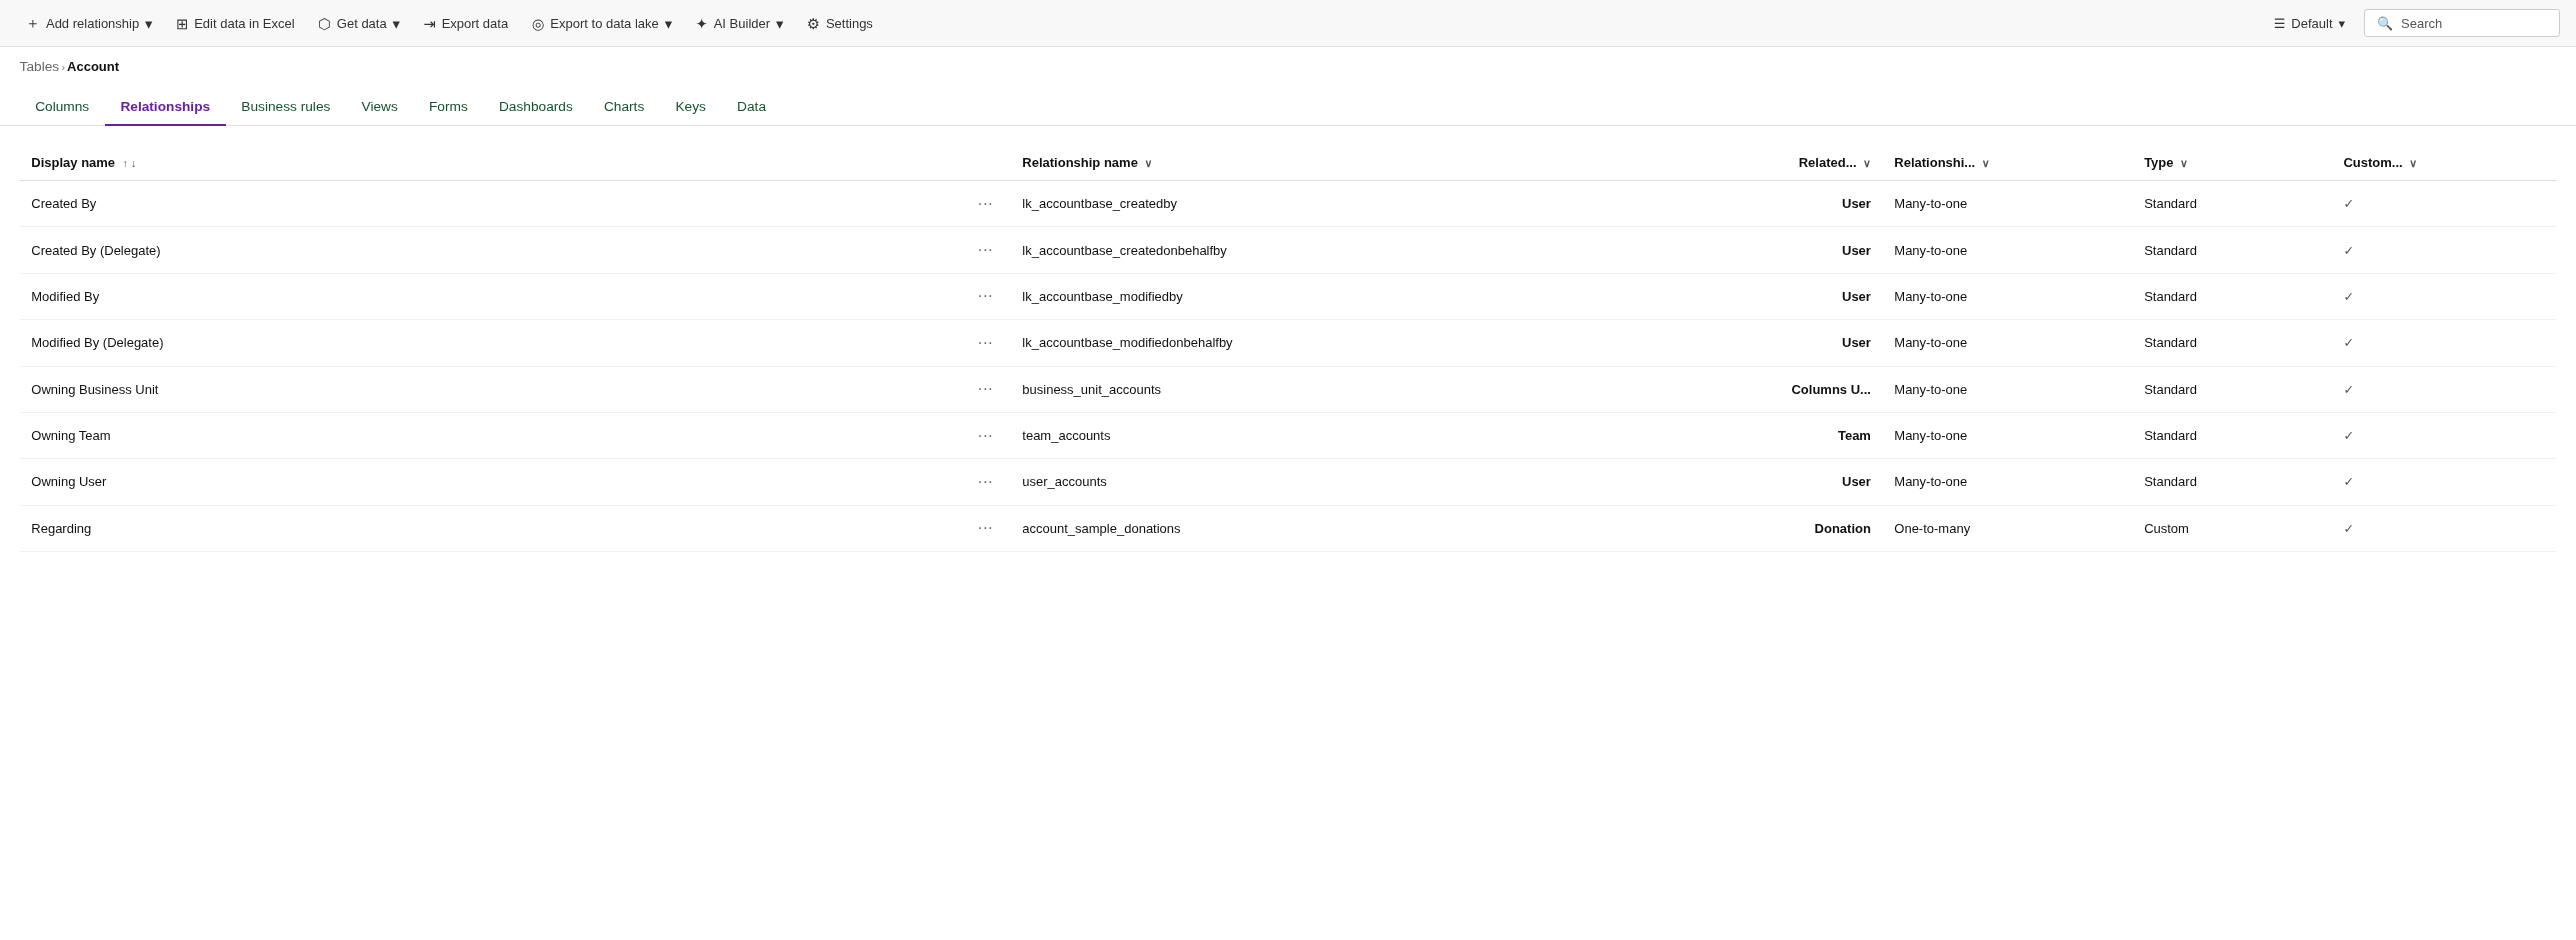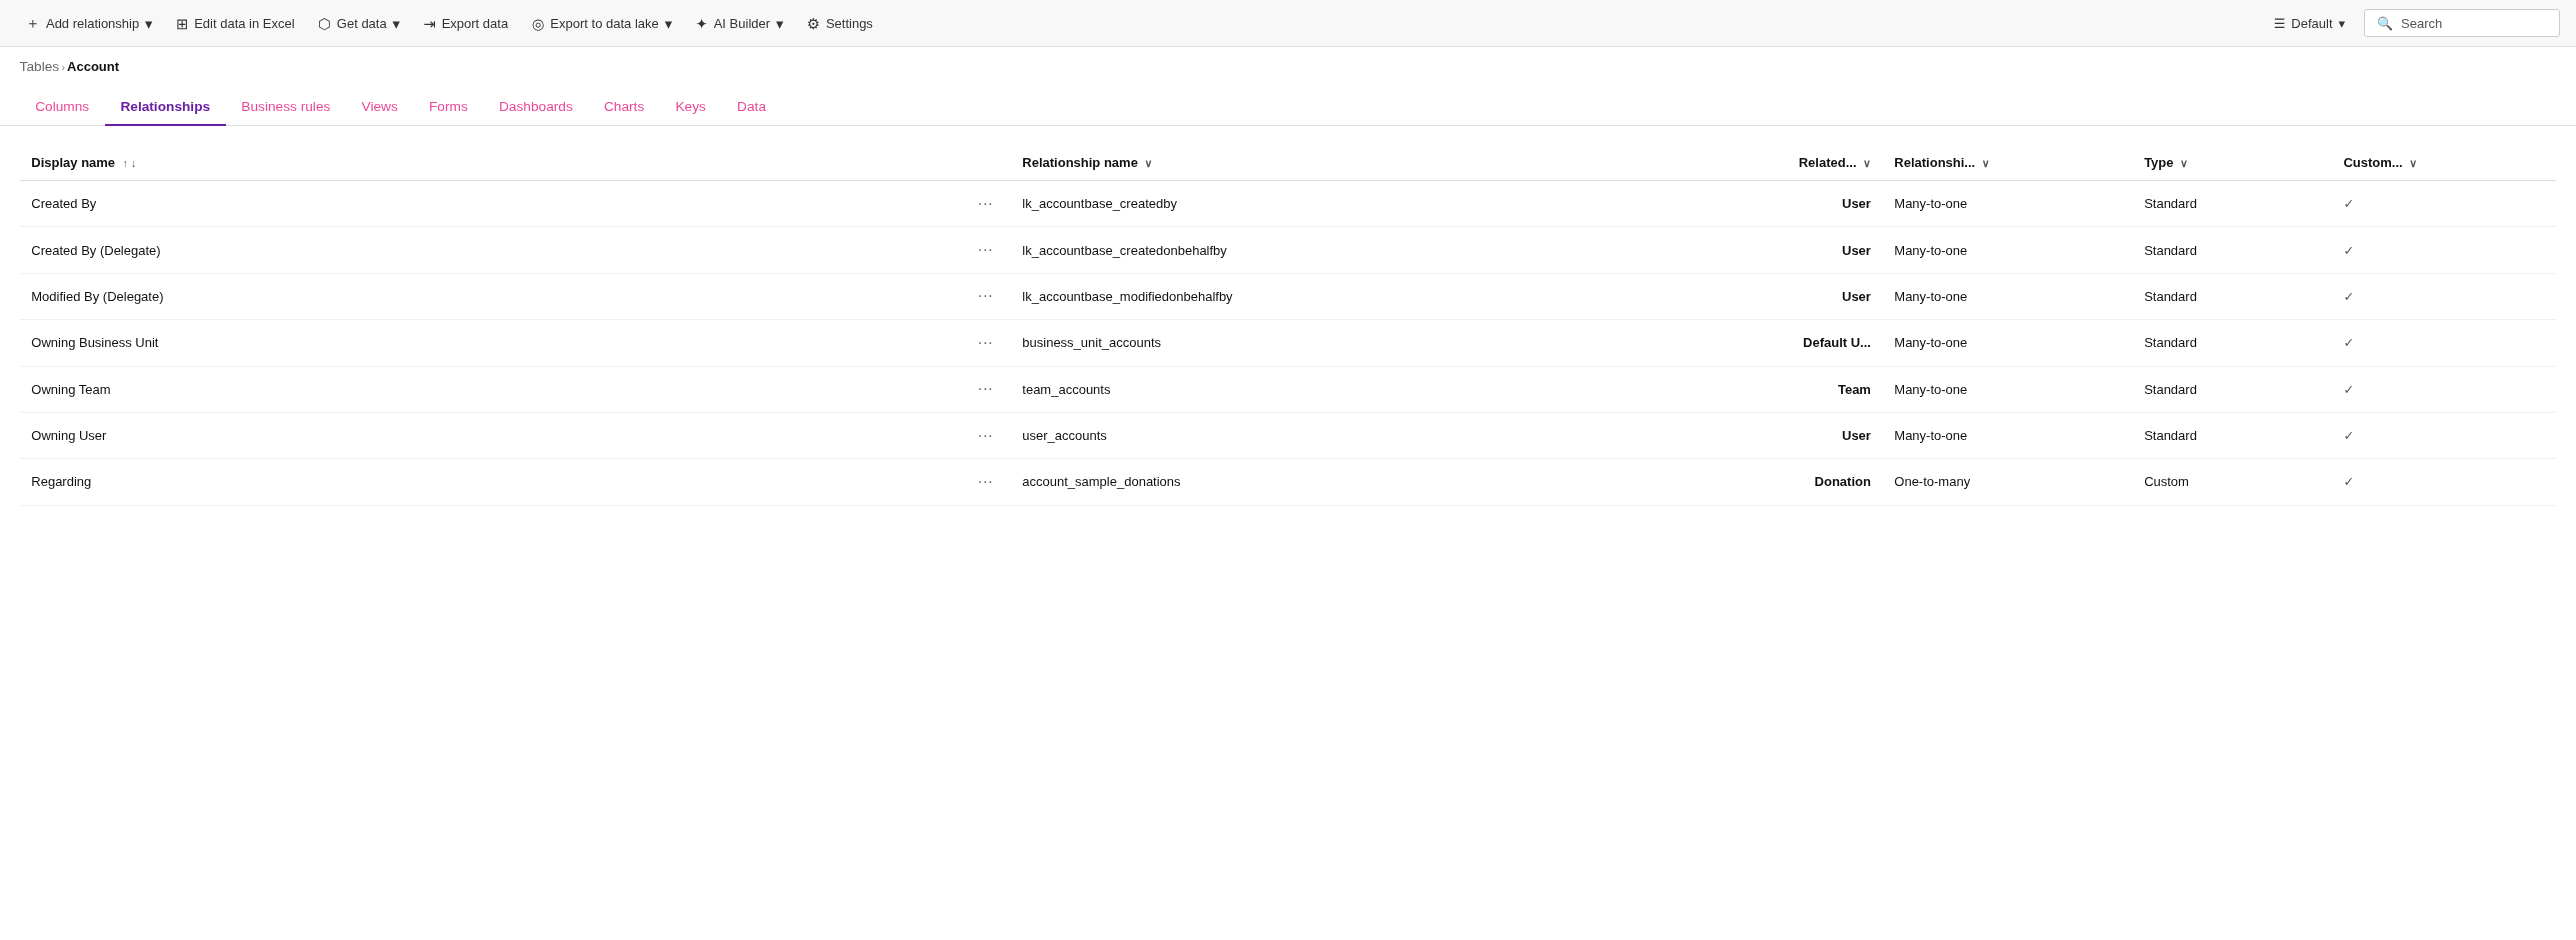--- a/index.html
+++ b/index.html
@@ -77,21 +77,21 @@
       align-items: center;
       padding: 11.7px 19.6px 0 19.6px;
       gap: 0;
       border-bottom: 1px solid #e0e0e0;
       margin-top: 3.9px;
     }
     .tab {
       padding: 9.8px 15.6px;
       cursor: pointer;
       font-size: 13.7px;
-      color: #ec4899;
+      color: #14532d;
       border-bottom: 2px solid transparent;
       margin-bottom: -1px;
     }
     .tab.active {
       color: #6b1fa5;
       border-bottom: 2px solid #6b1fa5;
       font-weight: 600;
     }
 
     
@@ -283,39 +283,52 @@
     </td>
     <td class="col-rel-name">lk_accountbase_createdonbehalfby</td>
     <td class="col-related"><strong>User</strong></td>
     <td class="col-relship">Many-to-one</td>
     <td class="col-type">Standard</td>
     <td class="col-custom">
       <span class="checkmark">✓</span>
     </td>
   </tr>
         <tr>
+    <td class="col-display">Modified By</td>
+    <td class="dots-col">
+      <button class="dots-btn">···</button>
+    </td>
+    <td class="col-rel-name">lk_accountbase_modifiedby</td>
+    <td class="col-related"><strong>User</strong></td>
+    <td class="col-relship">Many-to-one</td>
+    <td class="col-type">Standard</td>
+    <td class="col-custom">
+      <span class="checkmark">✓</span>
+    </td>
+  </tr>
+        <tr>
     <td class="col-display">Modified By (Delegate)</td>
     <td class="dots-col">
       <button class="dots-btn">···</button>
     </td>
     <td class="col-rel-name">lk_accountbase_modifiedonbehalfby</td>
     <td class="col-related"><strong>User</strong></td>
     <td class="col-relship">Many-to-one</td>
     <td class="col-type">Standard</td>
     <td class="col-custom">
       <span class="checkmark">✓</span>
     </td>
   </tr>
         <tr>
     <td class="col-display">Owning Business Unit</td>
     <td class="dots-col">
       <button class="dots-btn">···</button>
     </td>
     <td class="col-rel-name">business_unit_accounts</td>
-    <td class="col-related"><strong>Default U...</strong></td>
+    <td class="col-related"><strong>Columns U...</strong></td>
     <td class="col-relship">Many-to-one</td>
     <td class="col-type">Standard</td>
     <td class="col-custom">
       <span class="checkmark">✓</span>
     </td>
   </tr>
         <tr>
     <td class="col-display">Owning Team</td>
     <td class="dots-col">
       <button class="dots-btn">···</button>

